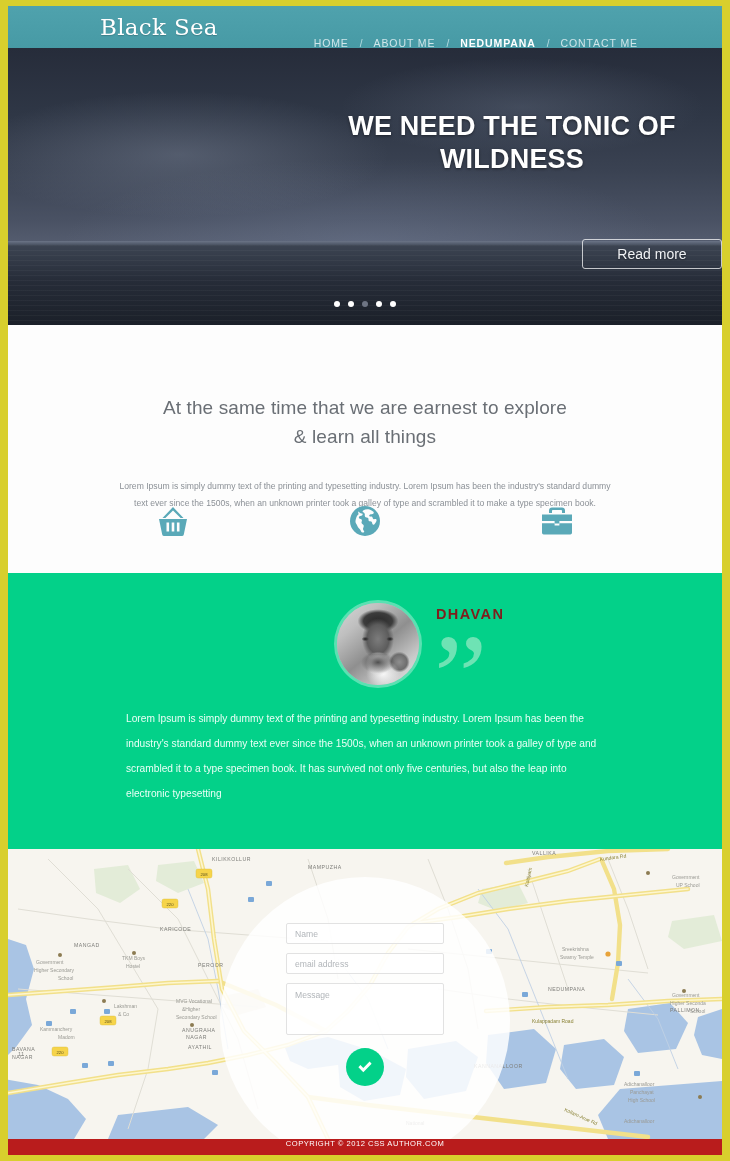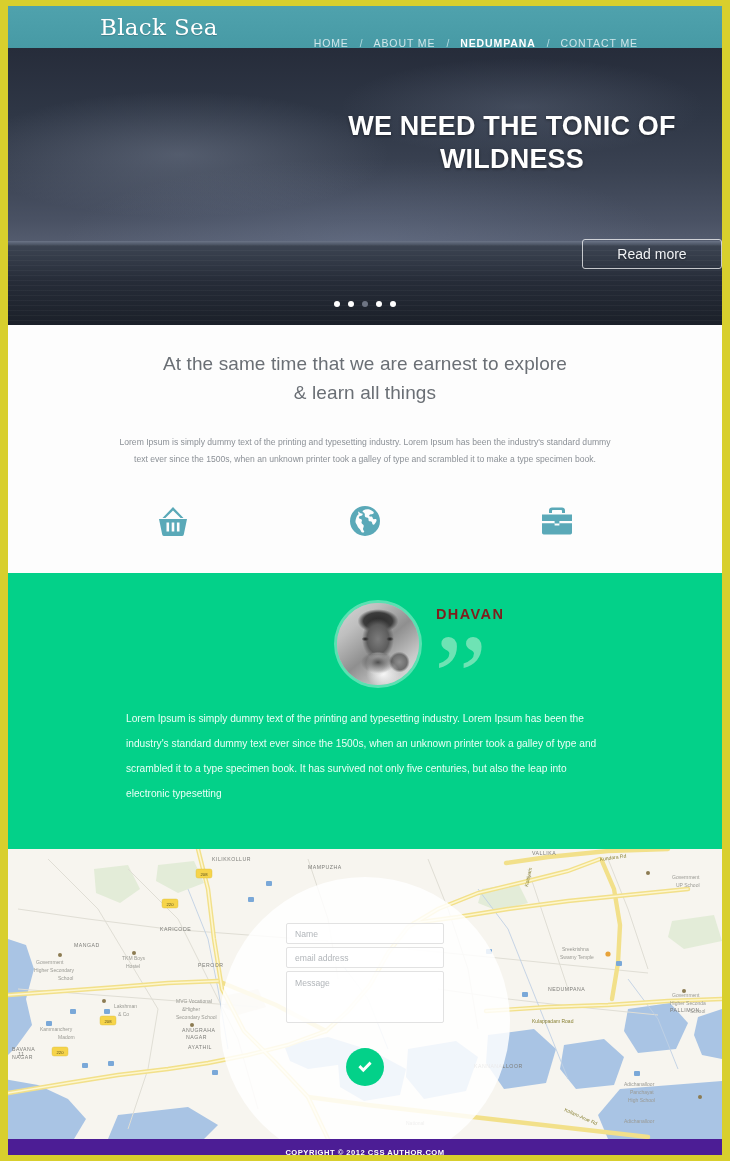--- a/index.html
+++ b/index.html
@@ -101,21 +101,21 @@
   }
   .dots span.dim { background:#6e7584; }
 
   
   .about {
     background:#fdfdfd; height:248px;
     display:flex; flex-direction:column; align-items:center;
     position:relative;
   }
   .about h2 {
-    margin-top:24px;
+    margin-top:68px;
     font-size:19px; font-weight:400; color:#6a6f75;
     text-align:center; line-height:1.55; letter-spacing:.1px;
     width:520px;
   }
   .about p {
     margin-top:26px; width:500px; text-align:center;
     font-size:8.6px; color:#8b9096; line-height:2.0;
   }
   .icons {
     position:absolute; top:494px; left:0; right:0;
@@ -184,21 +184,21 @@
   .map-bg svg { display:block; }
   .circle-overlay {
     position:absolute; left:50%; top:28px;
     transform:translateX(-50%);
     width:290px; height:290px; border-radius:50%;
     background:rgba(255,255,255,.84);
   }
   .form {
     position:absolute; left:50%; transform:translateX(-50%);
     top:74px; width:158px;
-    display:flex; flex-direction:column; gap:3px;
+    display:flex; flex-direction:column; gap:9px;
   }
   .form input, .form textarea {
     width:100%;
     border:1px solid #e2e2e2;
     background:rgba(255,255,255,.72);
     font-family:"Liberation Sans", sans-serif;
     font-size:8.6px; color:#9aa0a6;
     padding:5px 8px;
     border-radius:2px;
     outline:none;
@@ -210,22 +210,22 @@
     position:absolute; left:50%; transform:translateX(-50%);
     top:199px;
     width:38px; height:38px; border-radius:50%;
     background:#03d189; border:none; cursor:pointer;
     display:flex; align-items:center; justify-content:center;
   }
   .submit svg { fill:#fff; }
 
   
   .footer {
-    height:18px; background:#4c1d95;
-    display:flex; align-items:flex-end; justify-content:center;font-weight:bold;
+    height:18px; background:#b91c1c;
+    display:flex; align-items:flex-start; justify-content:center;
   }
   .footer span {
     font-size:7.6px; color:#ffffff; letter-spacing:.5px;
   }
 
   
   .mlbl { font-family:"Liberation Sans", sans-serif; fill:#8a8a86; }
   .mlbl-place { font-size:5.2px; letter-spacing:.5px; fill:#7d7d79; }
   .mlbl-poi { font-size:5px; fill:#9a9a94; }
   .mlbl-road { font-size:5px; fill:#8a8235; }

